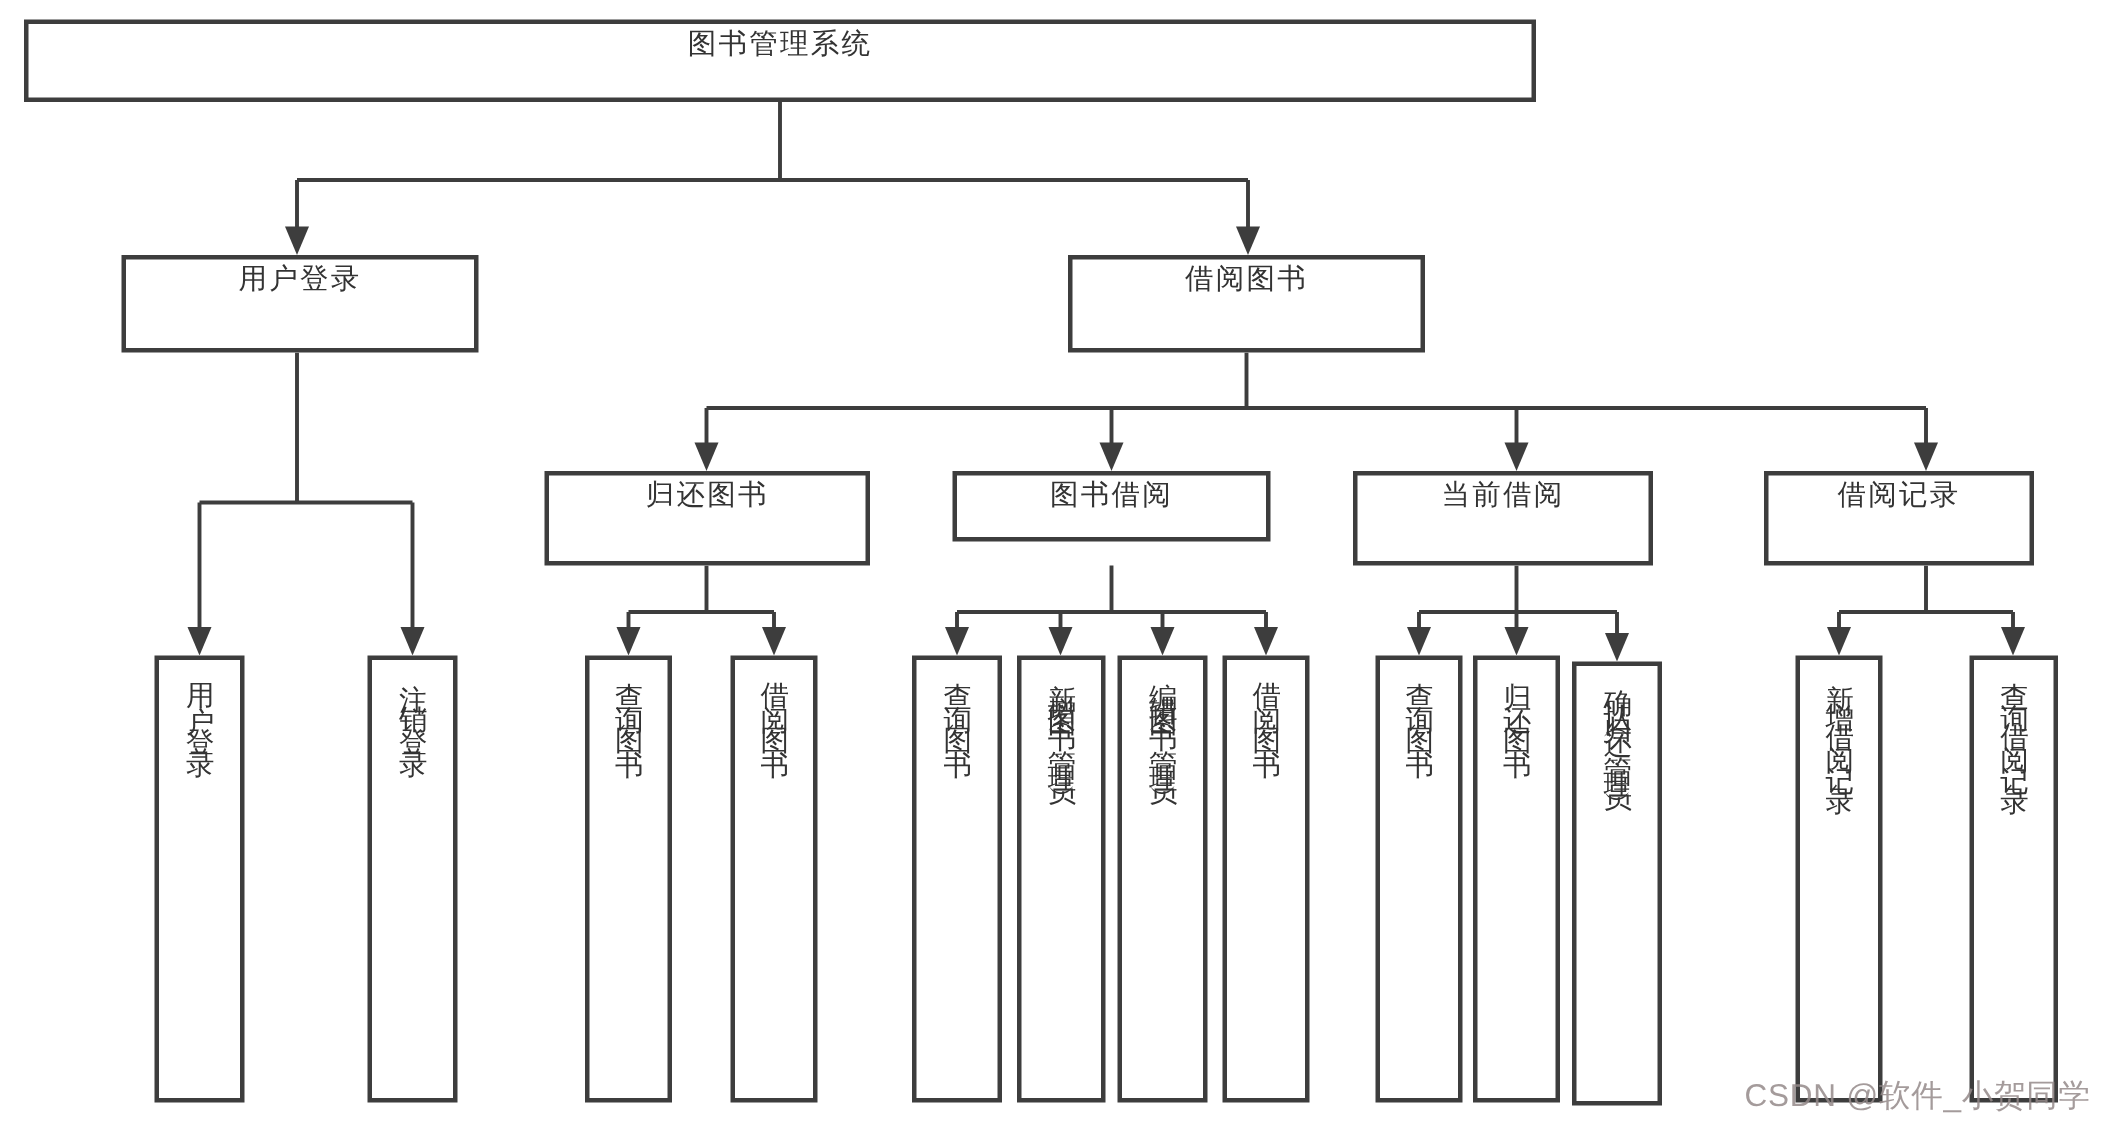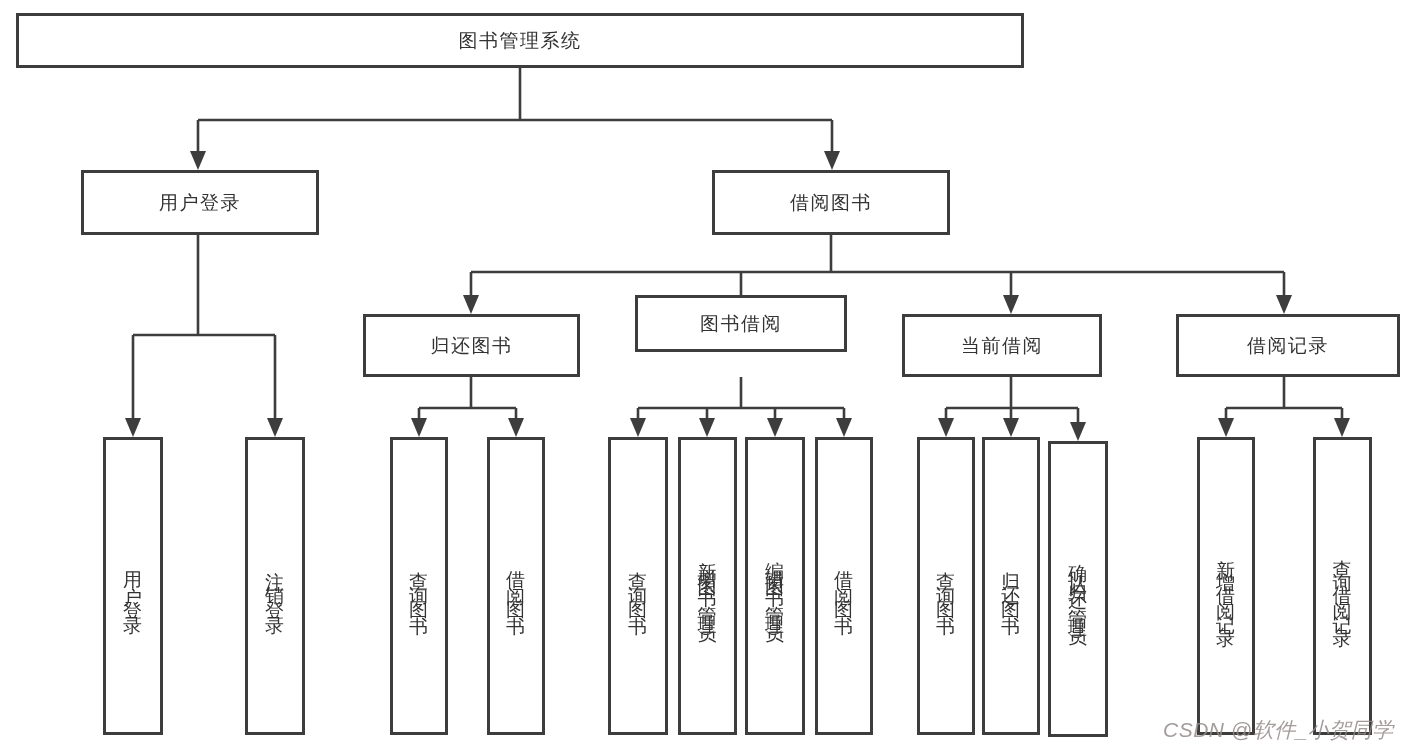--- a/index.html
+++ b/index.html
@@ -7,35 +7,34 @@
   body {
     width:1405px; height:747px; position:relative; overflow:hidden;
     font-family:"Liberation Sans","DejaVu Sans",sans-serif; color:#333333;
   }
   .stage { position:absolute; left:0; top:0; width:1405px; height:747px; }
   svg.connectors { position:absolute; left:0; top:0; z-index:1; }
   svg.connectors path { stroke:#3d3d3d; stroke-width:2.6; fill:none; }
   svg.connectors polygon { fill:#3d3d3d; }
   .box {
     position:absolute; background:#ffffff; border:3px solid #3d3d3d; z-index:2;
-    display:flex; align-items:center; justify-content:center;
+    display:flex; justify-content:center;
   }
   .h-box span { font-size:19px; letter-spacing:1.5px; white-space:nowrap; }
   .root-box span { font-size:19px; }
   .v-box span {
     writing-mode:vertical-rl; text-orientation:mixed;
     font-size:19px; line-height:1; letter-spacing:15px; white-space:nowrap;
   }
   .v-box.long span { letter-spacing:9px; }
   .v-box.mid span  { letter-spacing:14px; }
   .watermark {
     position:absolute; left:1163px; top:716px; z-index:3;
     font-size:21px; letter-spacing:0.5px; white-space:nowrap;
     color:rgba(148,138,138,0.85);
-    font-style:italic;
   }
 </style>
 </head>
 <body>
 
 <div class="stage">
 
   <svg class="connectors" width="1405" height="747" viewBox="0 0 1405 747">
     <g>
       <path d="M520 68 V120 M198 120 H832 M198 120 V153 M832 120 V153"></path>
@@ -86,27 +85,27 @@
   <div class="box h-box" style="left:81px;top:170px;width:238px;height:65px">
     <span>用户登录</span>
   </div>
   <div class="box h-box" style="left:712px;top:170px;width:238px;height:65px">
     <span>借阅图书</span>
   </div>
 
   <div class="box h-box" style="left:363px;top:314px;width:217px;height:63px">
     <span>归还图书</span>
   </div>
-  <div class="box h-box" style="left:635px;top:295px;width:212px;height:57px">
+  <div class="box h-box" style="left:635px;top:314px;width:212px;height:47px">
     <span>图书借阅</span>
   </div>
   <div class="box h-box" style="left:902px;top:314px;width:200px;height:63px">
     <span>当前借阅</span>
   </div>
-  <div class="box h-box" style="left:1176px;top:314px;width:224px;height:63px">
+  <div class="box h-box" style="left:1176px;top:314px;width:180px;height:63px">
     <span>借阅记录</span>
   </div>
 
   <div class="box v-box" style="left:103px;top:437px;width:60px;height:298px">
     <span>用户登录</span>
   </div>
   <div class="box v-box" style="left:245px;top:437px;width:60px;height:298px">
     <span>注销登录</span>
   </div>
 

